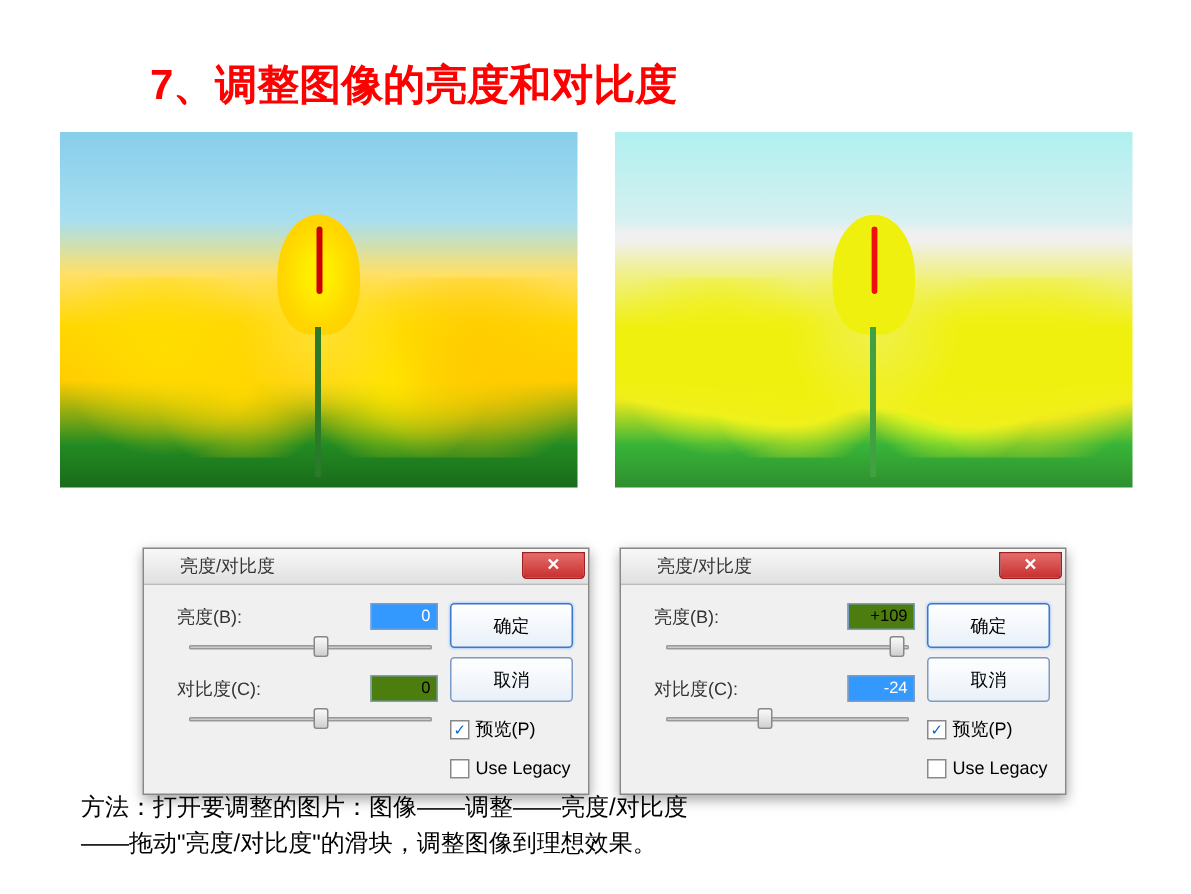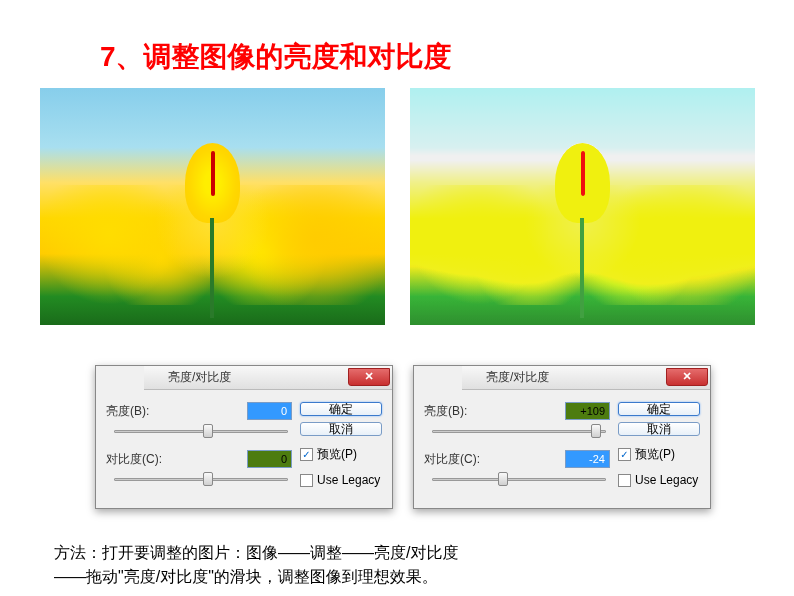--- a/index.html
+++ b/index.html
@@ -92,21 +92,20 @@
       font-size: 12px;
     }
     .dialog-titlebar {
       height: 24px;
       background: linear-gradient(to bottom, #f8f8f8, #e0e0e0);
       border-bottom: 1px solid #bbb;
       display: flex;
       align-items: center;
       justify-content: space-between;
       padding-left: 24px;
-      margin-left: 48px;
     }
     .dialog-title {
       font-size: 12px;
       color: #333;
     }
     .close-btn {
       width: 42px;
       height: 18px;
       background: linear-gradient(to bottom, #e56c6c, #c83030);
       border: 1px solid #a02020;
@@ -117,20 +116,21 @@
       align-items: center;
       justify-content: center;
       color: #fff;
       font-size: 11px;
       font-weight: bold;
       cursor: pointer;
     }
     .dialog-body {
       display: flex;
       padding: 12px 10px 10px 10px;
+      margin-left: 12px;
     }
     .dialog-controls {
       flex: 1;
     }
     .dialog-buttons {
       width: 82px;
       display: flex;
       flex-direction: column;
       gap: 6px;
     }
@@ -177,21 +177,21 @@
     .slider-thumb {
       position: absolute;
       width: 10px;
       height: 14px;
       background: linear-gradient(to bottom, #fafafa, #d0d0d0);
       border: 1px solid #888;
       border-radius: 2px;
       top: 2px;
     }
     .btn {
-      height: 14px;
+      height: 30px;
       border: 1px solid #7a9cc6;
       border-radius: 3px;
       background: linear-gradient(to bottom, #fff, #e8f0f8);
       font-size: 12px;
       cursor: pointer;
       display: flex;
       align-items: center;
       justify-content: center;
     }
     .btn.primary {
@@ -216,21 +216,20 @@
       font-size: 10px;
       color: #0066cc;
     }
     .method-text {
       position: absolute;
       top: 527px;
       left: 54px;
       font-size: 16px;
       color: #000;
       line-height: 1.5;
-      margin-top: 14px;
     }
   </style>
 </head>
 <body>
 
 <div class="title">7、调整图像的亮度和对比度</div>
 
 <div class="images-row">
   <div class="tulip-img">
     <div class="tulip-cluster"></div>

